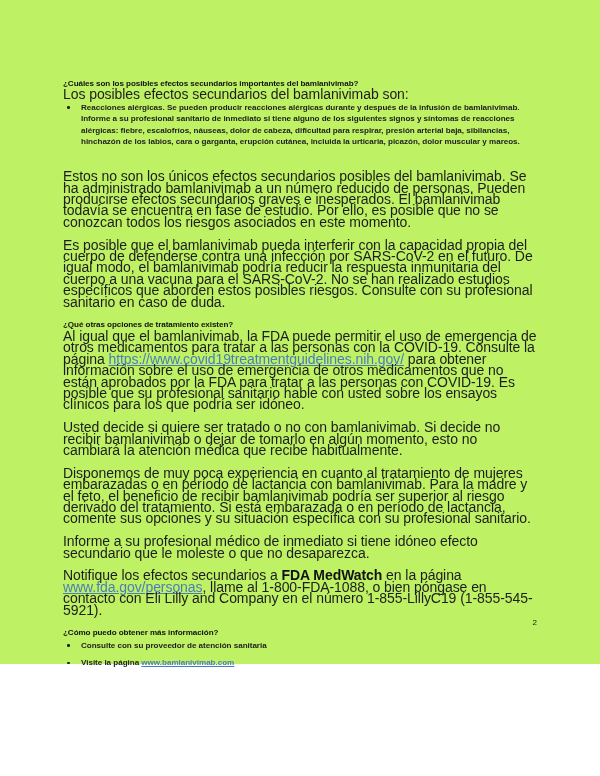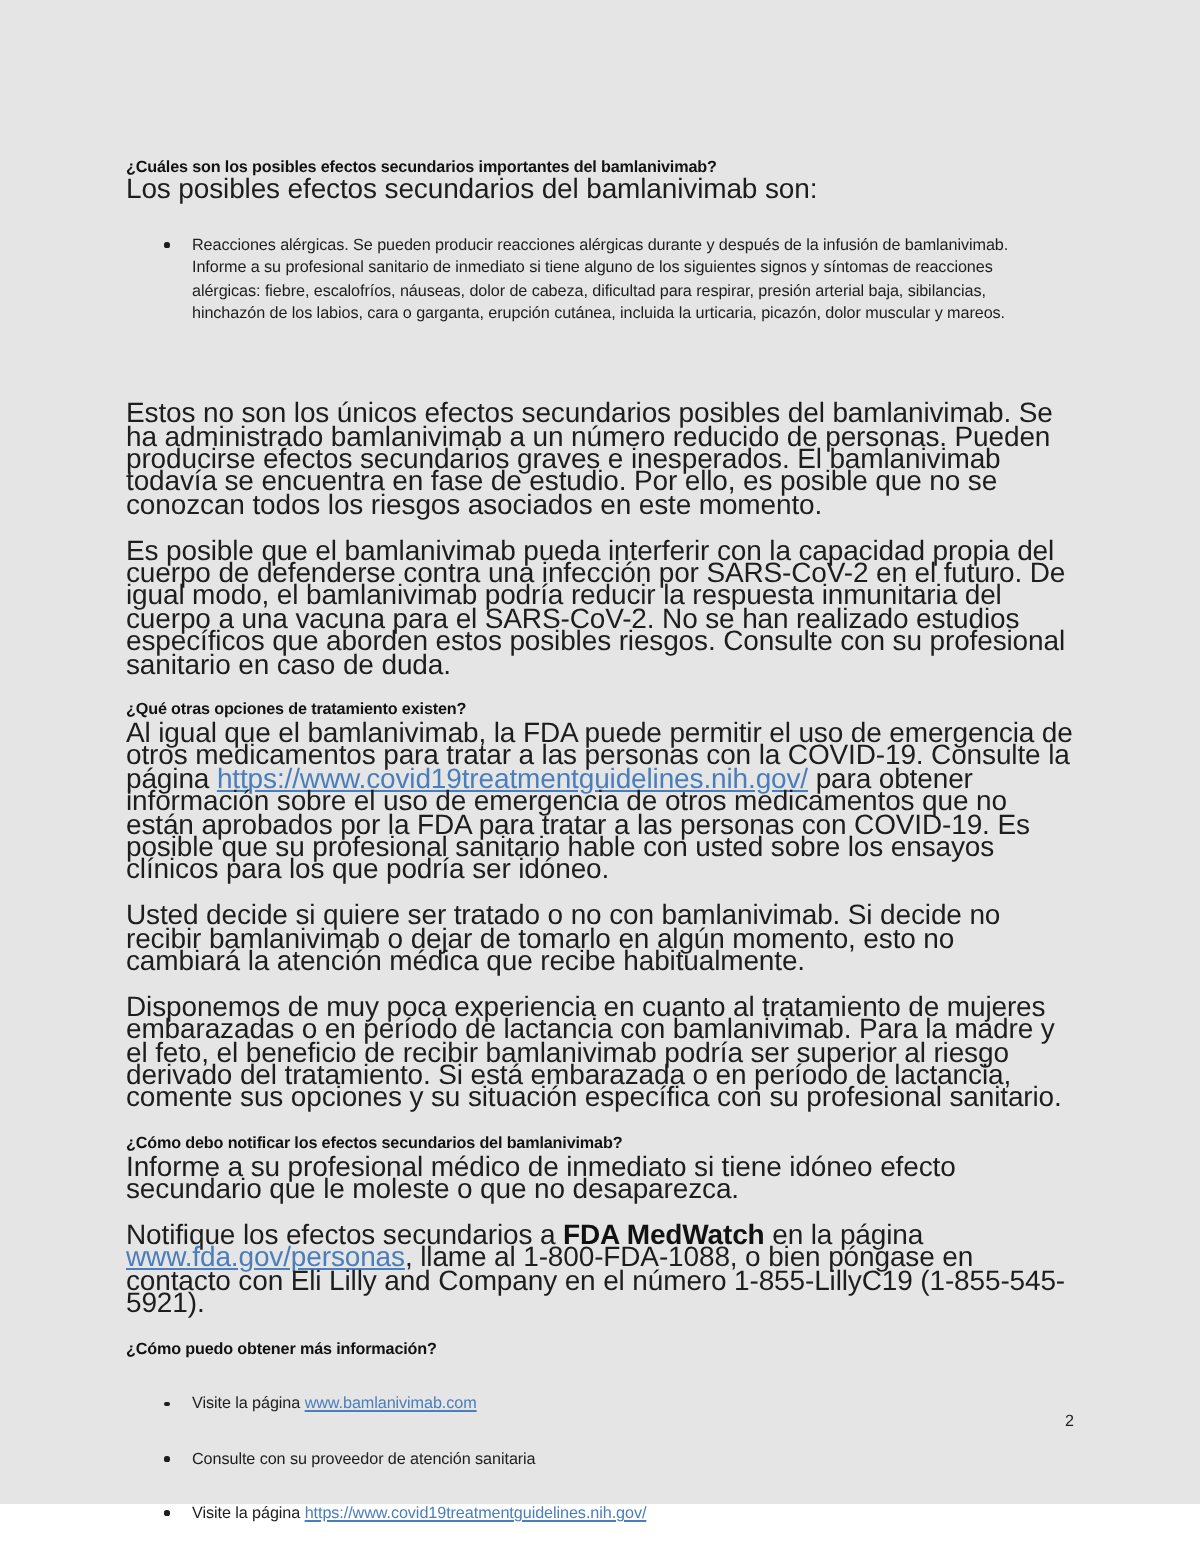--- a/index.html
+++ b/index.html
@@ -13,22 +13,22 @@
     position: relative;
     font-family: "Liberation Sans", sans-serif;
     color: #1a1a1a;
     overflow: hidden;
   }
 
   .page {
     position: absolute;
     top: 0; left: 0;
     width: 600px;
-    height: 752px;
-    background: #e5e5e5;
+    height: 664px;
+    background: #bef264;
   }
 
   .content {
     position: absolute;
     left: 63px;
     top: 78px;
     width: 474px;
   }
 
   .heading {
@@ -58,22 +58,23 @@
     margin: 0;
     padding: 0;
   }
 
   ul.bullets > li {
     position: relative;
     padding-left: 17px;
     font-size: 8.1px;
     line-height: 11.4px;
     color: #1d1d1d;
-    margin: 16px;
+    margin: 1px;
     letter-spacing: -0.005em;
+    font-weight: bold;
   }
 
   ul.bullets > li .bullet-dot {
     position: absolute;
     left: 3px;
     top: 4.4px;
     width: 2.6px;
     height: 2.6px;
     background: #1d1d1d;
     border-radius: 50%;
@@ -137,37 +138,33 @@
 
     <div class="spacer"></div>
     <p class="para">Usted decide si quiere ser tratado o no con bamlanivimab. Si decide no recibir bamlanivimab o dejar de tomarlo en algún momento, esto no cambiará la atención médica que recibe habitualmente.</p>
 
     <div class="spacer"></div>
 
     <p class="para">Disponemos de muy poca experiencia en cuanto al tratamiento de mujeres embarazadas o en período de lactancia con bamlanivimab. Para la madre y el feto, el beneficio de recibir bamlanivimab podría ser superior al riesgo derivado del tratamiento. Si está embarazada o en período de lactancia, comente sus opciones y su situación específica con su profesional sanitario.</p>
 
     <div class="spacer"></div>
 
-    <p class="heading">¿Cómo debo notificar los efectos secundarios del bamlanivimab?</p>
     <p class="para">Informe a su profesional médico de inmediato si tiene idóneo efecto secundario que le moleste o que no desaparezca.</p>
 
     <div class="spacer"></div>
     <p class="para"><span>Notifique los efectos secundarios a </span><b>FDA MedWatch</b><span> en la página </span><a class="link" href="#">www.fda.gov/personas</a><span>, llame al 1-800-FDA-1088, o bien póngase en contacto con Eli Lilly and Company en el número 1-855-LillyC19 (1-855-545-5921).</span></p>
 
     <div class="spacer"></div>
 
     <p class="heading">¿Cómo puedo obtener más información?</p>
     <ul class="bullets spaced">
       <li>
-        <span class="bullet-dot"></span><span>Visite la página </span><a class="link" href="#">www.bamlanivimab.com</a>
-      </li>
-      <li>
         <span class="bullet-dot"></span><span>Consulte con su proveedor de atención sanitaria</span>
       </li>
       <li>
-        <span class="bullet-dot"></span><span>Visite la página </span><a class="link" href="#">https://www.covid19treatmentguidelines.nih.gov/</a>
+        <span class="bullet-dot"></span><span>Visite la página </span><a class="link" href="#">www.bamlanivimab.com</a>
       </li>
     </ul>
 
   </div>
 
   <div class="page-number">2</div>
 </div>
 
 </body></html>

